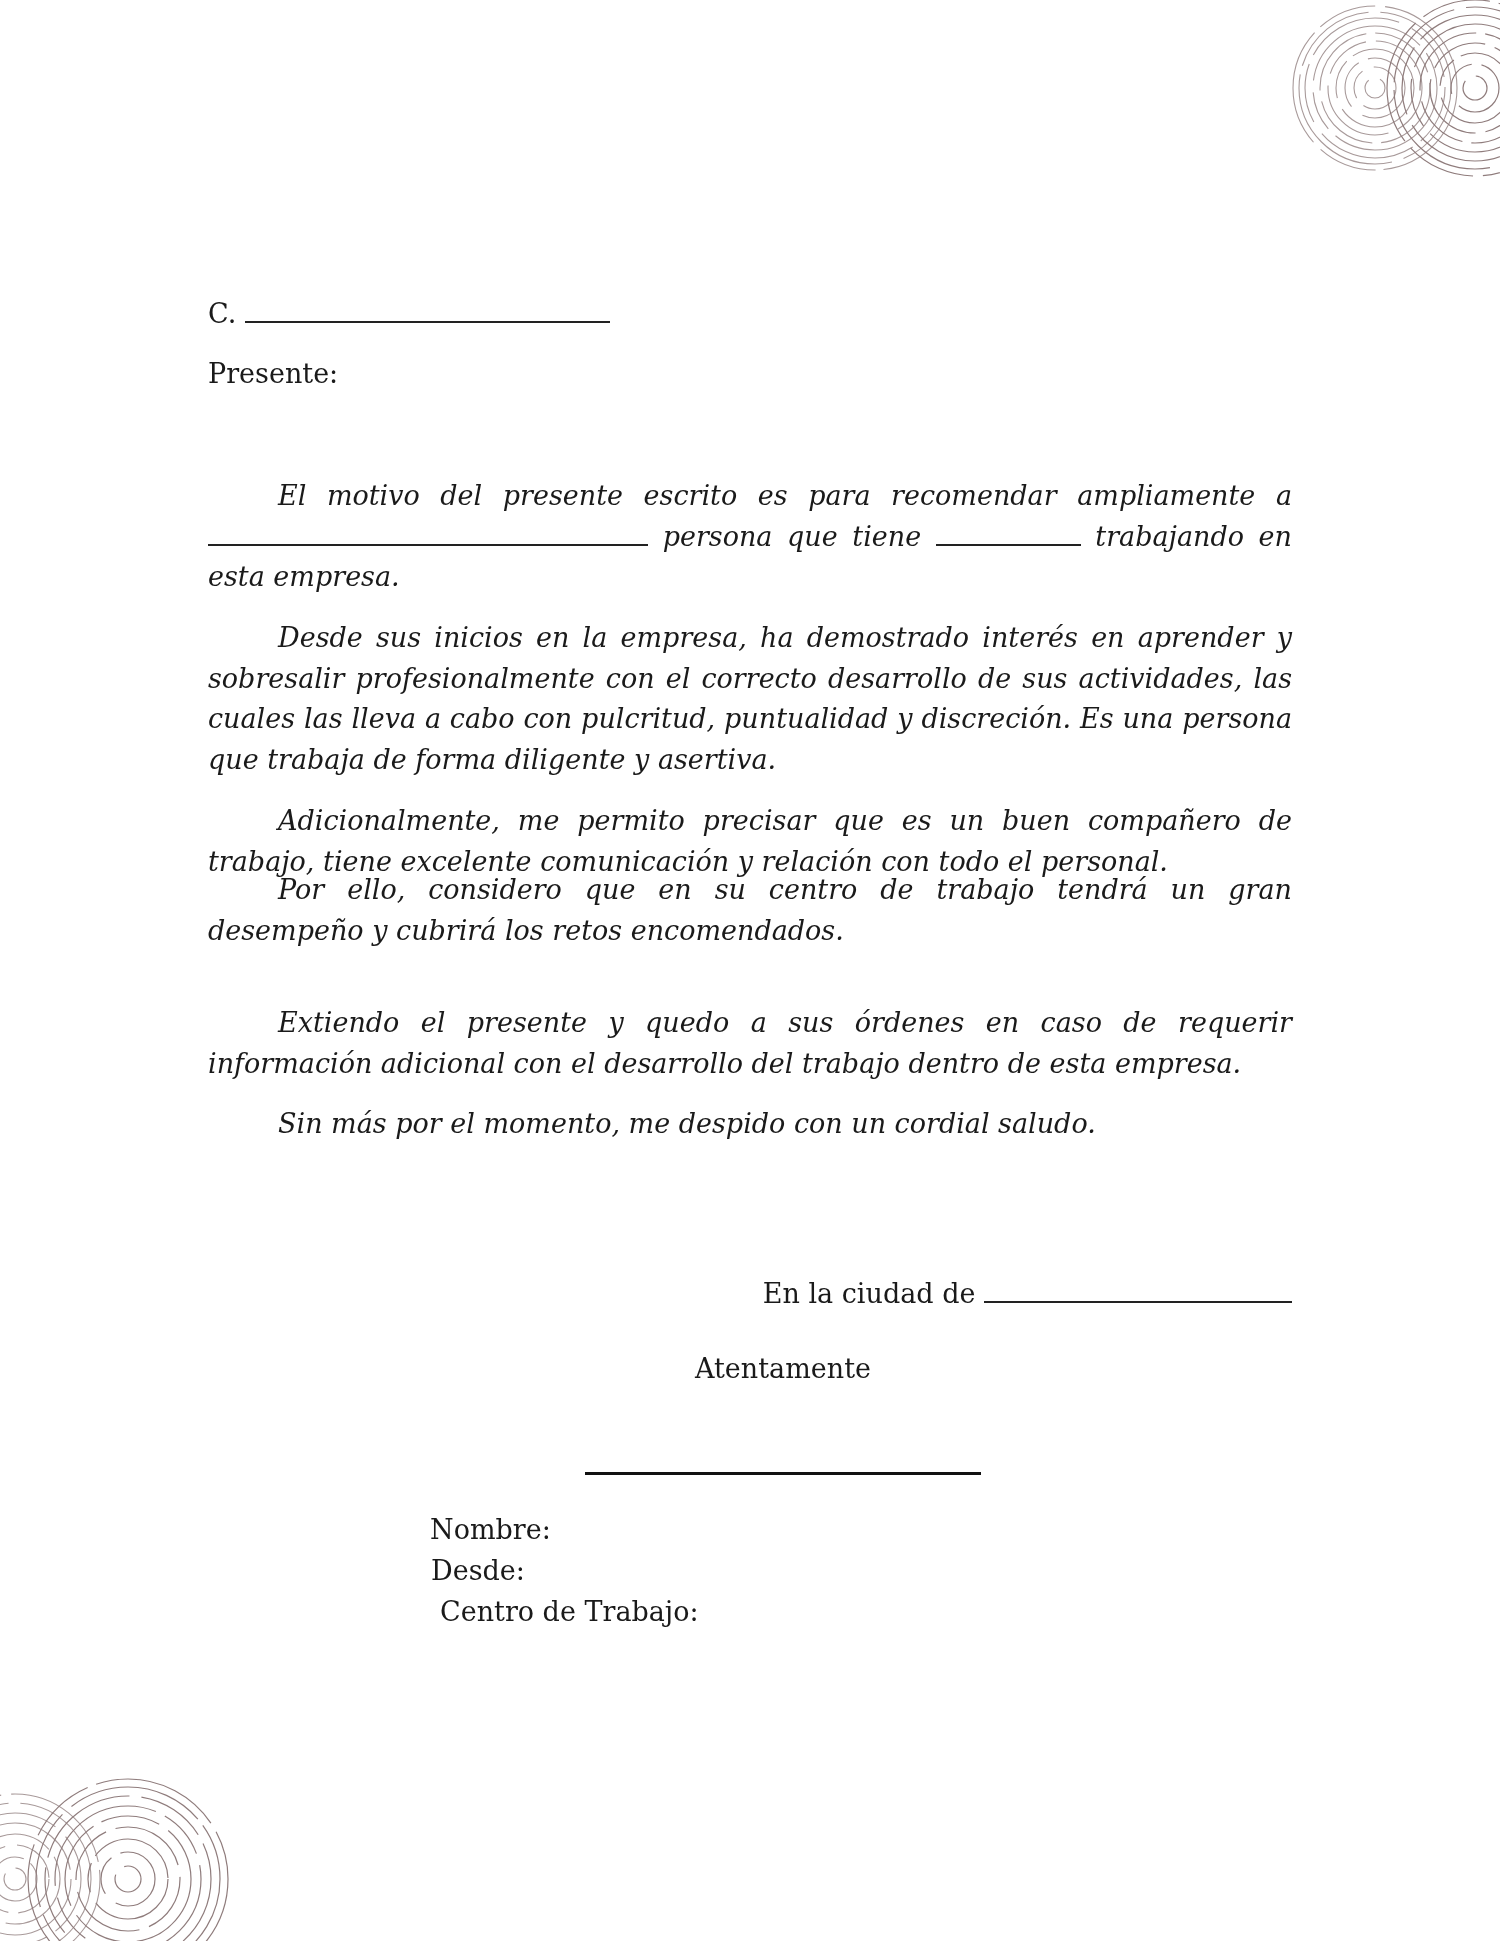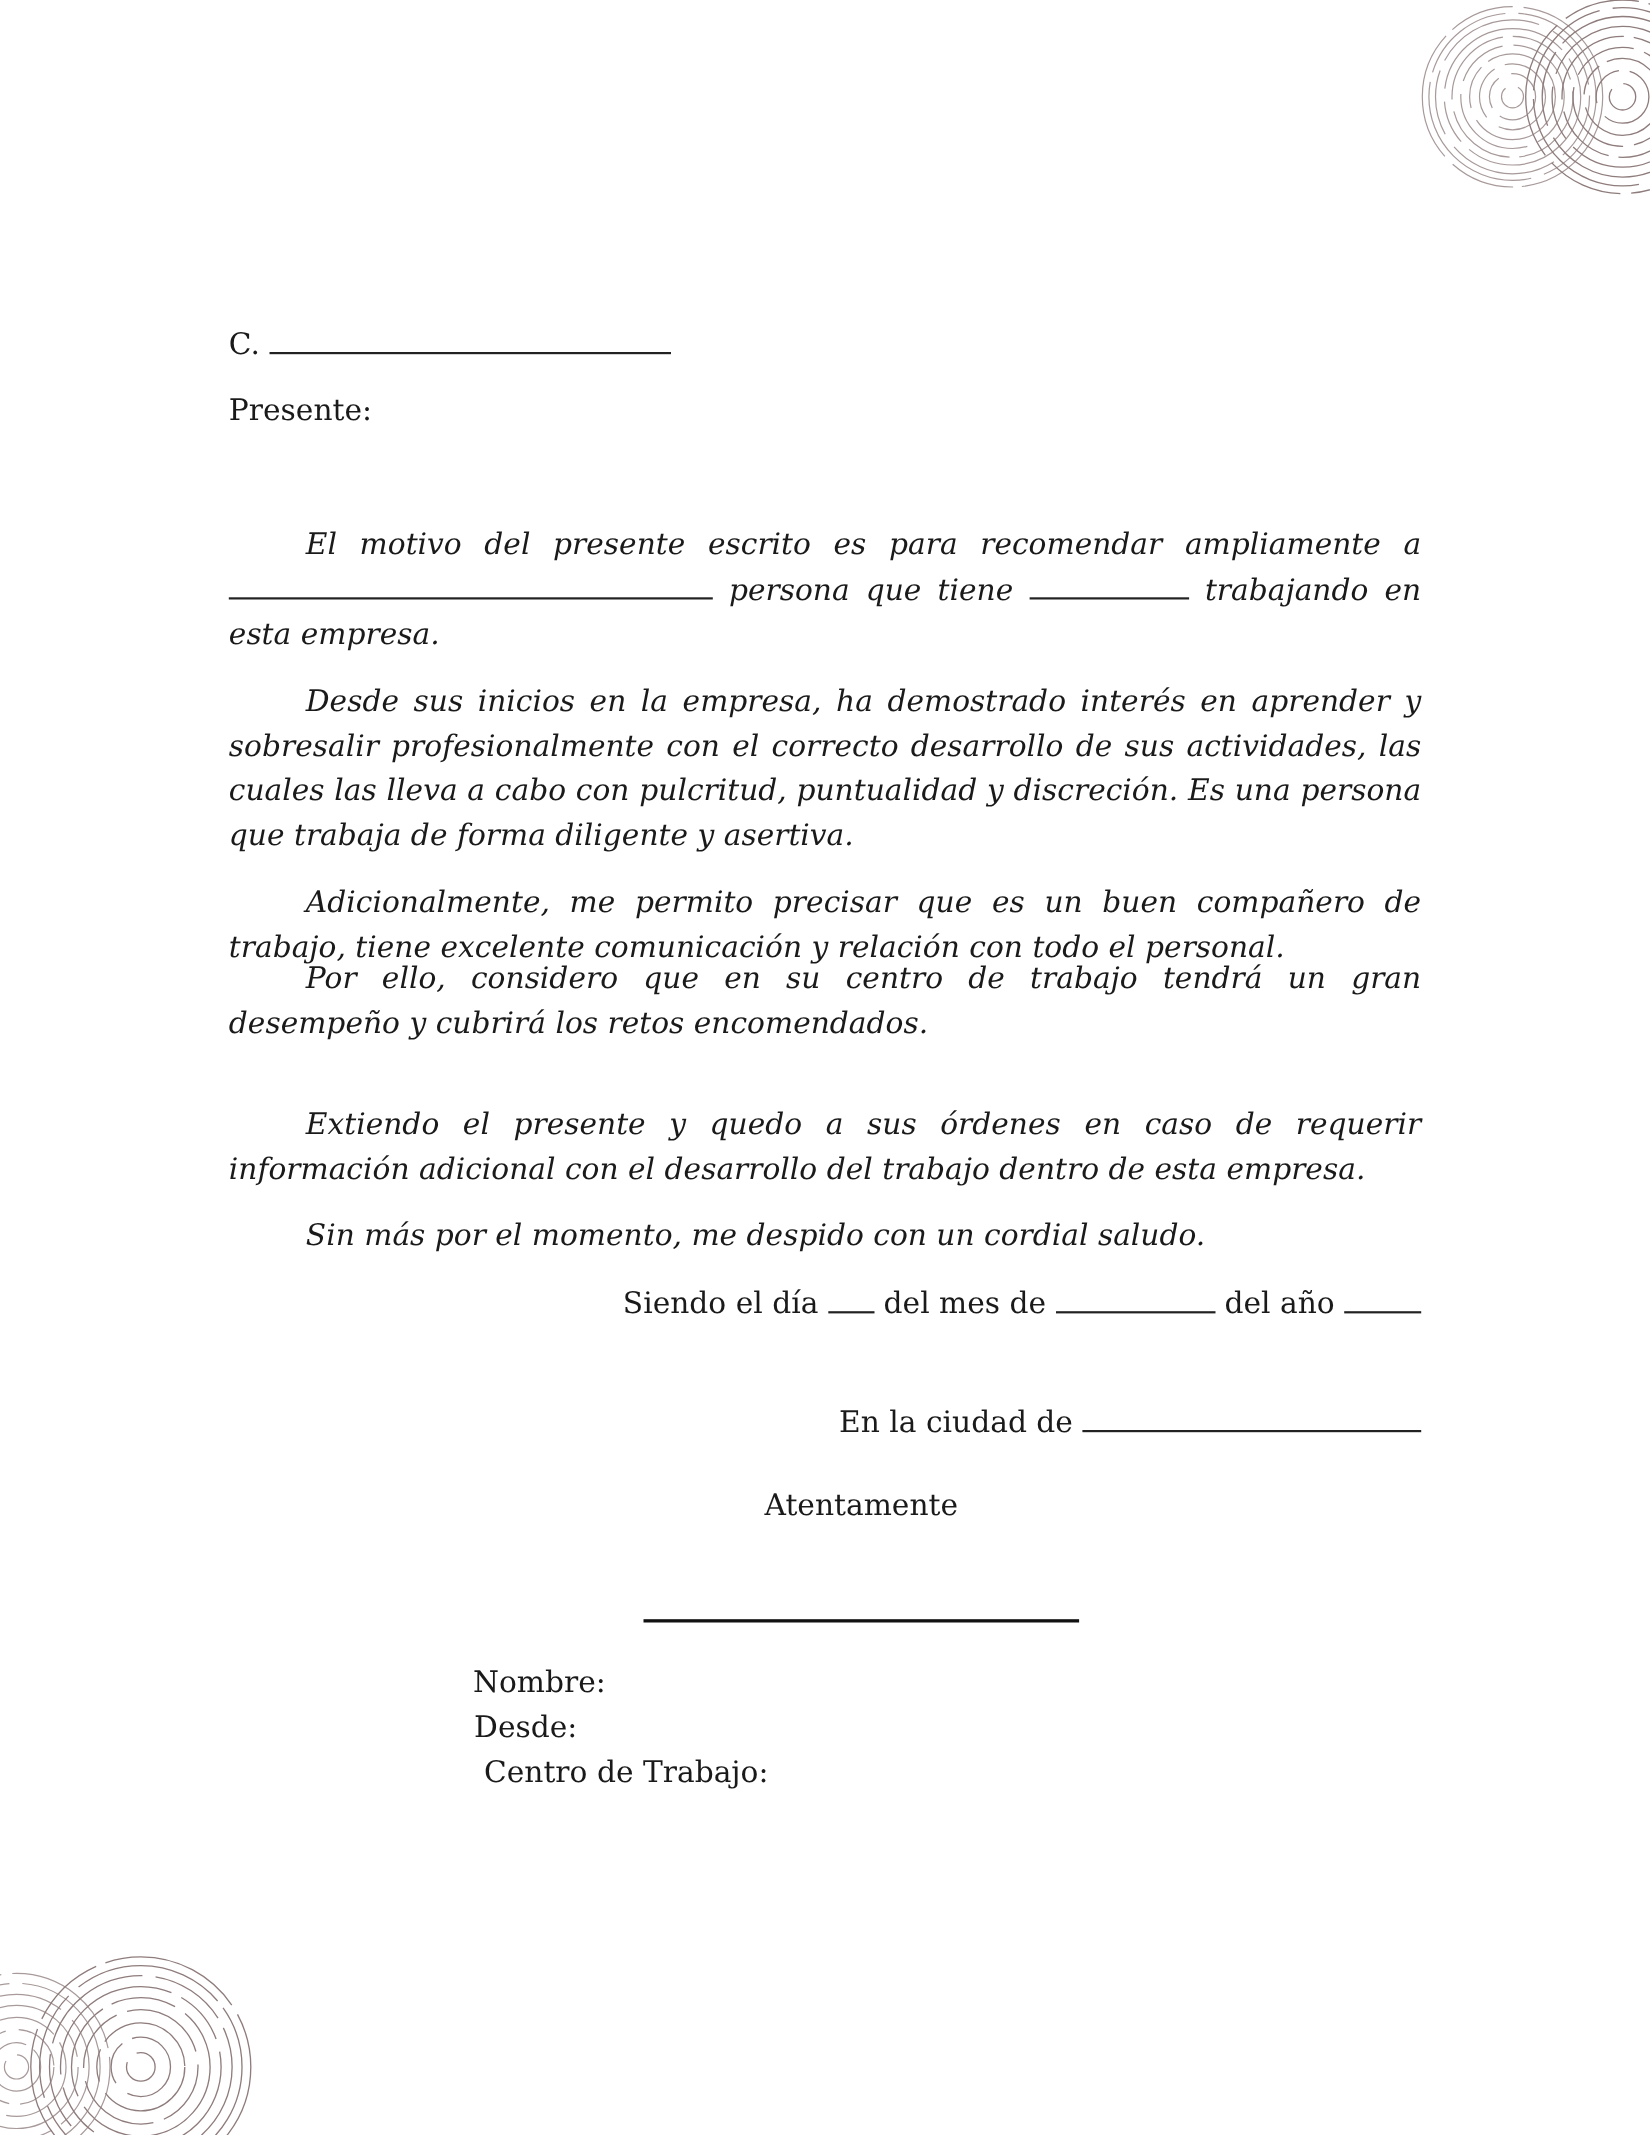--- a/index.html
+++ b/index.html
@@ -85,28 +85,20 @@
     <span class="line" style="width:145px;"></span>
     <span>trabajando en esta empresa.</span>
   </div>
 
   <div class="para" style="top:618px;">Desde sus inicios en la empresa, ha demostrado interés en aprender y sobresalir profesionalmente con el correcto desarrollo de sus actividades, las cuales las lleva a cabo con pulcritud, puntualidad y discreción. Es una persona que trabaja de forma diligente y asertiva.</div>
   <div class="para" style="top:801px;">Adicionalmente, me permito precisar que es un buen compañero de trabajo, tiene excelente comunicación y relación con todo el personal.</div>
   <div class="para" style="top:870px;">Por ello, considero que en su centro de trabajo tendrá un gran desempeño y cubrirá los retos encomendados.</div>
   <div class="para" style="top:1003px;">Extiendo el presente y quedo a sus órdenes en caso de requerir información adicional con el desarrollo del trabajo dentro de esta empresa.</div>
   <div class="para" style="top:1104px;">Sin más por el momento, me despido con un cordial saludo.</div>
 
-  <div class="right" style="top:1166px;">
-    <span>Siendo el día</span>
-    <span class="line" style="width:42px;"></span>
-    <span>del mes de</span>
-    <span class="line" style="width:145px;"></span>
-    <span>del año</span>
-    <span class="line" style="width:70px;"></span>
-  </div>
 
   <div class="right" style="top:1274px;text-align:right;">
     <span>En la ciudad de</span>
     <span class="line" style="width:308px;"></span>
   </div>
 
   <div class="txt" style="left:695px; top:1349px;">Atentamente</div>
 
   <div class="sigline"></div>
 

